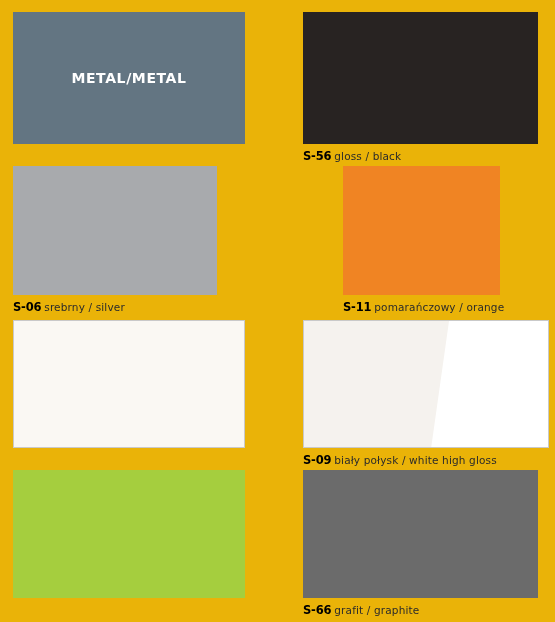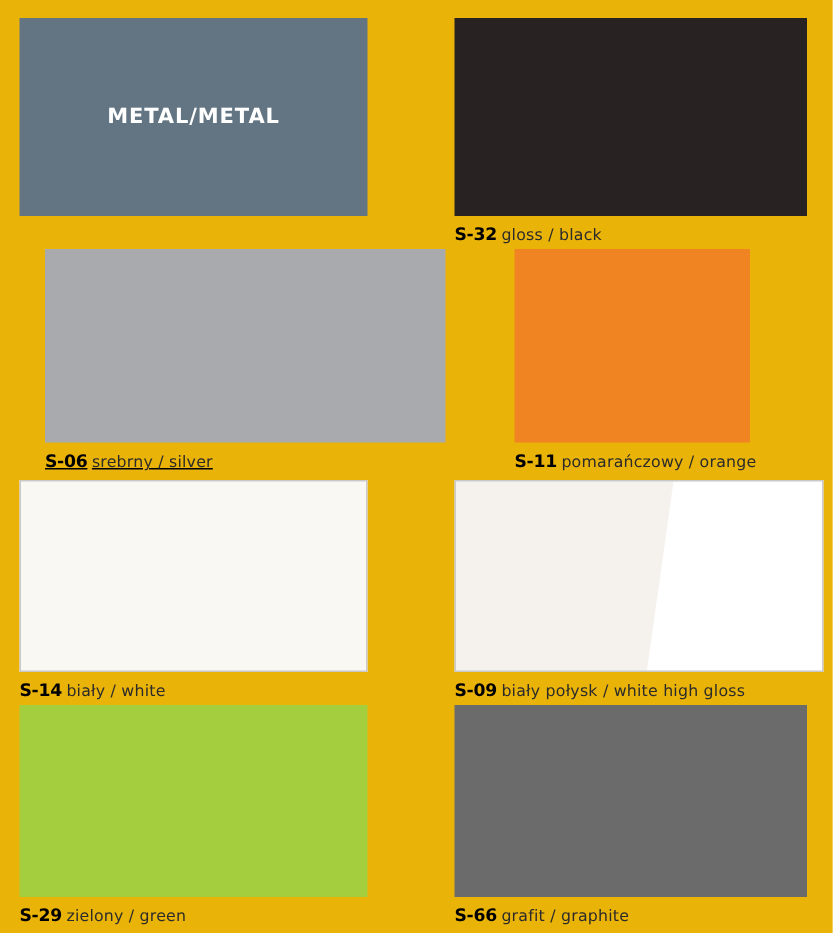--- a/index.html
+++ b/index.html
@@ -91,41 +91,39 @@
 <body>
 
 <div id="swatch-sheet" style="background: #eab308;">
     <div class="swatch-cell" style="left: 13px; top: 12px; width: 232px;">
       <div class="swatch-chip" style="height: 132px; background: rgb(99, 117, 130);">
         <div class="chip-title">METAL/METAL</div>
       </div>
     </div>
     <div class="swatch-cell" style="left: 303px; top: 12px; width: 235px;">
       <div class="swatch-chip" style="height: 132px; background: rgb(40, 35, 34);"></div>
-      <div class="swatch-label"><span class="swatch-code">S-32</span><span class="swatch-desc">gloss / black</span></div>
+      <div class="swatch-label"><span class="swatch-code">S-56</span><span class="swatch-desc">gloss / black</span></div>
     </div>
-    <div class="swatch-cell" style="left: 30px; top: 166px; width: 267px; text-decoration: underline;">
+    <div class="swatch-cell" style="left: 13px; top: 166px; width: 204px;">
       <div class="swatch-chip" style="height: 129px; background: rgb(168, 170, 173);"></div>
       <div class="swatch-label"><span class="swatch-code">S-06</span><span class="swatch-desc">srebrny / silver</span></div>
     </div>
     <div class="swatch-cell" style="left: 303px; top: 166px; width: 197px; padding-left: 40px;">
       <div class="swatch-chip" style="height: 129px; background: rgb(240, 132, 35);"></div>
       <div class="swatch-label"><span class="swatch-code">S-11</span><span class="swatch-desc">pomarańczowy / orange</span></div>
     </div>
     <div class="swatch-cell" style="left: 13px; top: 320px; width: 232px;">
       <div class="swatch-chip bordered" style="height: 128px; background: rgb(250, 248, 243);"></div>
-      <div class="swatch-label"><span class="swatch-code">S-14</span><span class="swatch-desc">biały / white</span></div>
     </div>
     <div class="swatch-cell" style="left: 303px; top: 320px; width: 246px;">
       <div class="swatch-chip bordered" style="height: 128px; background: rgb(245, 242, 238);">
         <div class="gloss-split" style="background: rgb(255, 255, 255);"></div>
       </div>
       <div class="swatch-label"><span class="swatch-code">S-09</span><span class="swatch-desc">biały połysk / white high gloss</span></div>
     </div>
     <div class="swatch-cell" style="left: 13px; top: 470px; width: 232px;">
       <div class="swatch-chip" style="height: 128px; background: rgb(165, 206, 62);"></div>
-      <div class="swatch-label"><span class="swatch-code">S-29</span><span class="swatch-desc">zielony / green</span></div>
     </div>
     <div class="swatch-cell" style="left: 303px; top: 470px; width: 235px;">
       <div class="swatch-chip" style="height: 128px; background: rgb(107, 107, 107);"></div>
       <div class="swatch-label"><span class="swatch-code">S-66</span><span class="swatch-desc">grafit / graphite</span></div>
     </div>
   </div>
 
 </body></html>

